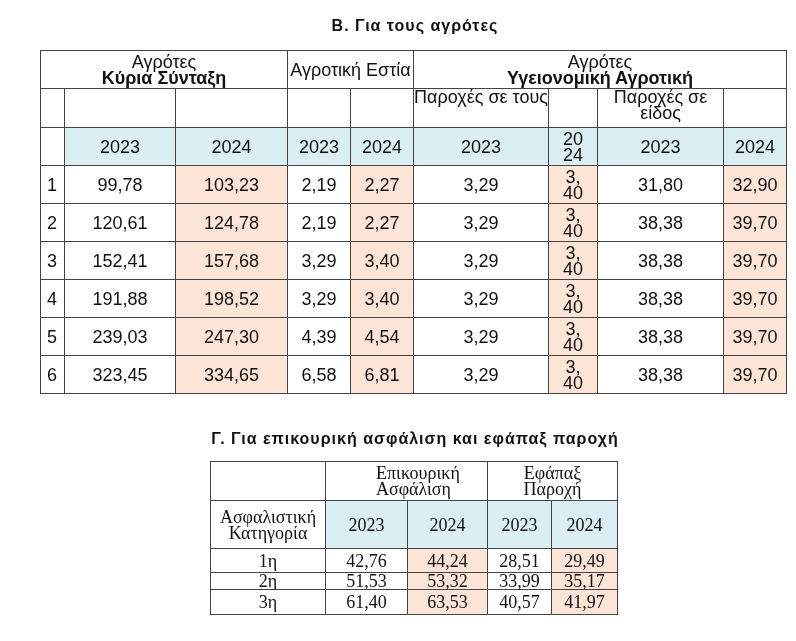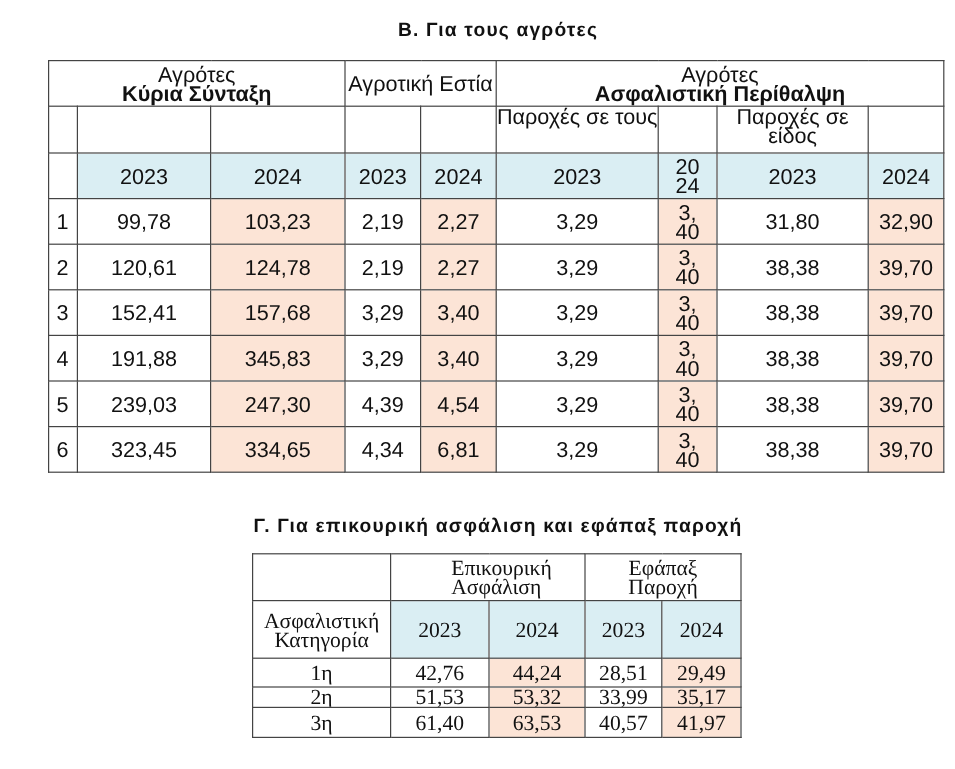--- a/index.html
+++ b/index.html
@@ -37,21 +37,21 @@
   </colgroup>
   <tbody>
       <tr style="height:38px">
     <td colspan="3">
       <div>Αγρότες</div>
       <div class="bold">Κύρια Σύνταξη</div>
     </td>
     <td colspan="2">Αγροτική Εστία</td>
     <td colspan="4">
       <div>Αγρότες</div>
-      <div class="bold">Ασφαλιστική Περίθαλψη</div>
+      <div class="bold">Υγειονομική Αγροτική</div>
     </td>
   </tr>
   <tr style="height:39px">
     <td></td>
     <td></td>
     <td></td>
     <td></td>
     <td></td>
     <td style="vertical-align:top">Παροχές σε τους</td>
     <td></td>
@@ -98,21 +98,21 @@
     <td>3,29</td>
     <td class="peach">3,40</td>
     <td>3,29</td>
     <td class="peach narrow" style="padding:0 12px">3,40</td>
     <td>38,38</td>
     <td class="peach">39,70</td>
   </tr>
   <tr style="height:38px">
     <td class="left">4</td>
     <td>191,88</td>
-    <td class="peach">345,83</td>
+    <td class="peach">198,52</td>
     <td>3,29</td>
     <td class="peach">3,40</td>
     <td>3,29</td>
     <td class="peach narrow" style="padding:0 12px">3,40</td>
     <td>38,38</td>
     <td class="peach">39,70</td>
   </tr>
   <tr style="height:38px">
     <td class="left">5</td>
     <td>239,03</td>
@@ -121,21 +121,21 @@
     <td class="peach">4,54</td>
     <td>3,29</td>
     <td class="peach narrow" style="padding:0 12px">3,40</td>
     <td>38,38</td>
     <td class="peach">39,70</td>
   </tr>
   <tr style="height:38px">
     <td class="left">6</td>
     <td>323,45</td>
     <td class="peach">334,65</td>
-    <td>4,34</td>
+    <td>6,58</td>
     <td class="peach">6,81</td>
     <td>3,29</td>
     <td class="peach narrow" style="padding:0 12px">3,40</td>
     <td>38,38</td>
     <td class="peach">39,70</td>
   </tr>
 </tbody>
   </table>
 
 <div id="title-g" class="title">Γ. Για επικουρική ασφάλιση και εφάπαξ παροχή</div>

